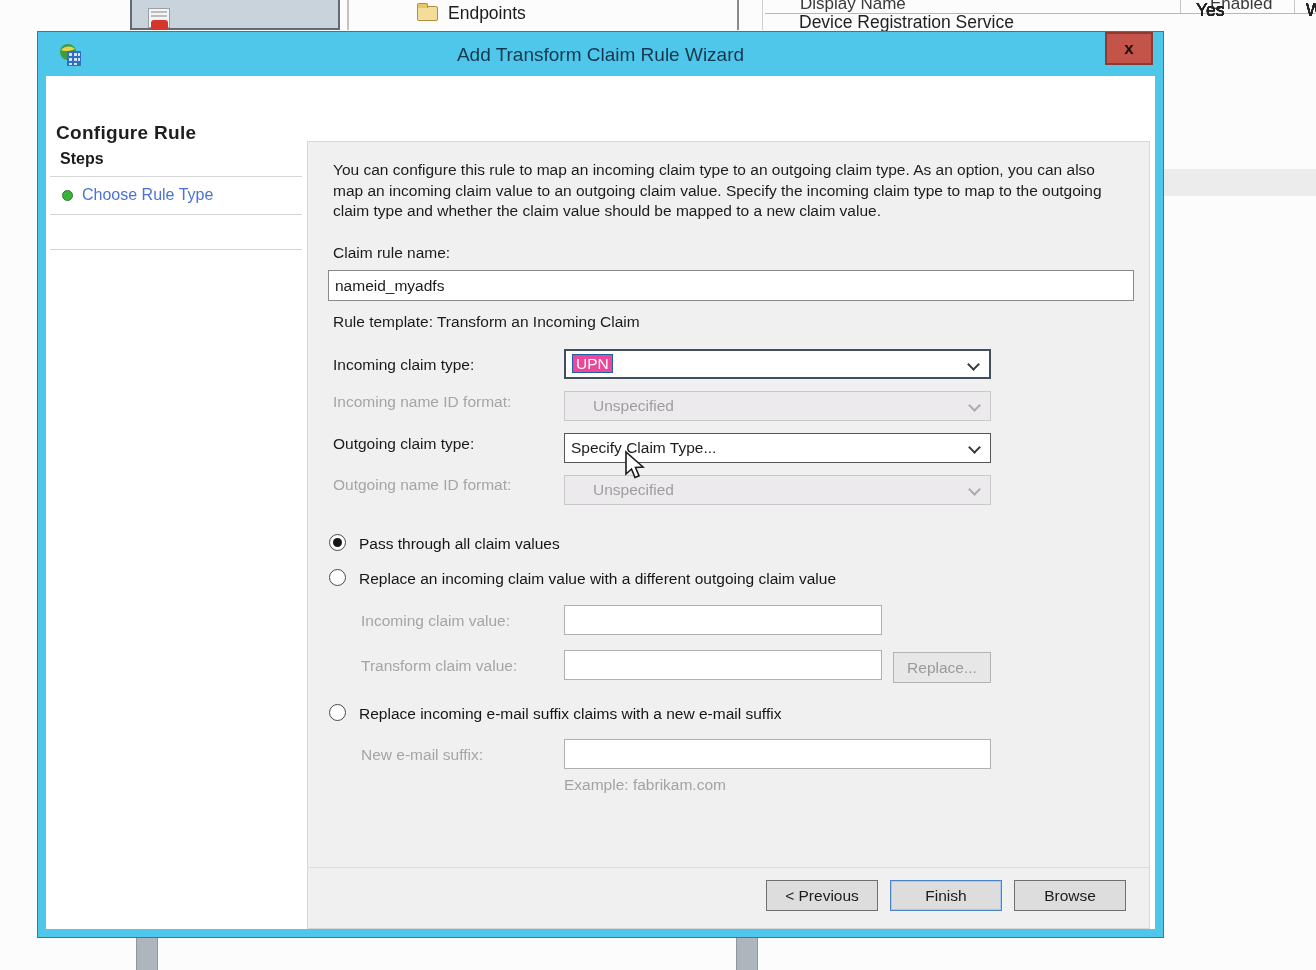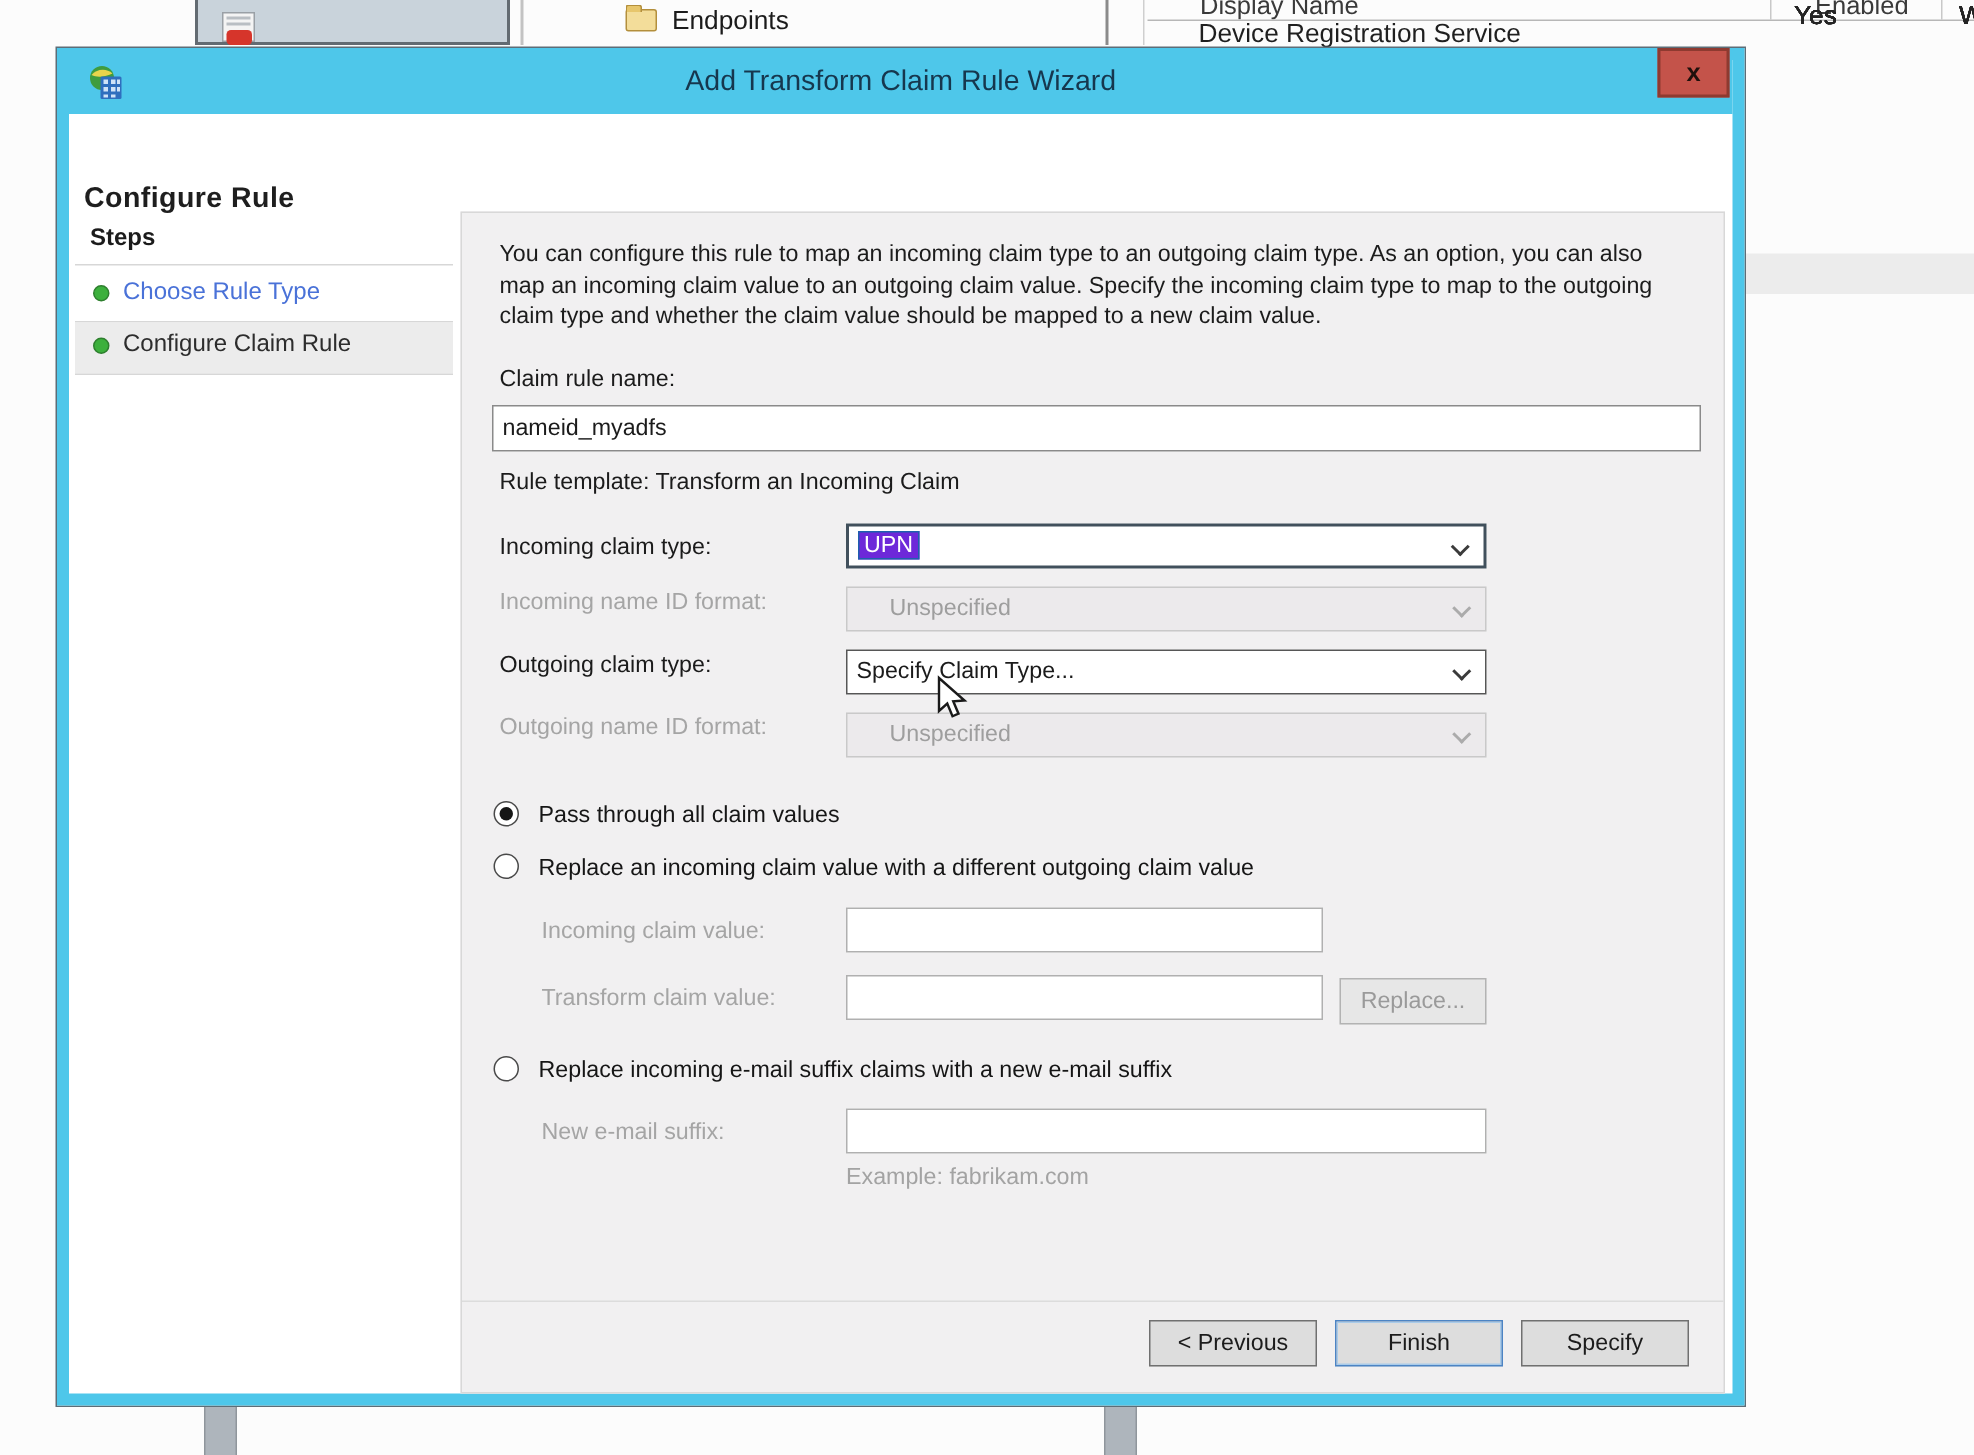--- a/index.html
+++ b/index.html
@@ -75,21 +75,21 @@
   .txtinput.dis { border:1px solid #b0b0b0; }
 
   .combo { position:absolute; left:256px; width:427px; height:30px; background:#fff;
     font-size:15.5px; line-height:28px; padding-left:6px; color:#1b1b1b; }
   .combo .chev { position:absolute; right:11px; top:9px; width:9px; height:9px;
     border-right:2px solid #3b3b3b; border-bottom:2px solid #3b3b3b; transform:rotate(45deg); }
   .combo-focus { border:2px solid #41505c; line-height:26px; }
   .combo-active { border:1px solid #565656; }
   .combo-dis { border:1px solid #c9c9c9; background:#eceaec; color:#9e9e9e;padding-left:28px; }
   .combo-dis .chev { border-color:#ababab; }
-  .sel-hl { background:#6d28d9; color:#fff; border:1px solid #1f5fae; padding:0 3px; }
+  .sel-hl { background:#ec4899; color:#fff; border:1px solid #1f5fae; padding:0 3px; }
 
   .radio { position:absolute; width:17px; height:17px; border-radius:50%;
     border:1px solid #494949; background:#fff; }
   .radio .dot { position:absolute; left:3px; top:3px; width:9px; height:9px;
     border-radius:50%; background:#161616; }
   .rlabel { position:absolute; font-size:15.5px; color:#161616; }
 
   .btn { position:absolute; height:31px; background:#dddddd; border:1px solid #707070;
     font-family:"Liberation Sans",sans-serif; font-size:15.5px; color:#1c1c1c; text-align:center; line-height:29px; }
   .btn-default { border:1px solid #4c84c4; box-shadow:inset 0 0 0 1px #a9cbe9; }
@@ -183,24 +183,20 @@
 
     <div class="dlg-heading">Configure Rule</div>
 
     <div class="steps-header">Steps</div>
     <div class="side-sep" style="top:136px;"></div>
     <div class="step-item step-link" style="top:140px;">
       <span class="bullet"></span>
       <span class="lbl">Choose Rule Type</span>
     </div>
     <div class="side-sep" style="top:174px;"></div>
-    <div class="step-item step-current" style="top:175px; height:34px;">
-      <span class="bullet"></span>
-      <span class="lbl">Configure Claim Rule</span>
-    </div>
     <div class="side-sep" style="top:209px;"></div>
 
     <div class="panel">
 
       <div class="intro">You can configure this rule to map an incoming claim type to an outgoing claim type. As an option, you can also map an incoming claim value to an outgoing claim value. Specify the incoming claim type to map to the outgoing claim type and whether the claim value should be mapped to a new claim value.</div>
 
       <div class="lab" style="left:25px; top:102px;">Claim rule name:</div>
       <input class="txtinput" style="left: 20px; top: 128px; width: 806px;" type="text" value="nameid_myadfs">
 
       <div class="lab" style="left:25px; top:171px;">Rule template: Transform an Incoming Claim</div>
@@ -247,20 +243,20 @@
       <span class="radio" style="left:21px; top:562px;"></span>
       <div class="rlabel" style="left:51px; top:563px;">Replace incoming e-mail suffix claims with a new e-mail suffix</div>
 
       <div class="lab-dis" style="left:53px; top:604px;">New e-mail suffix:</div>
       <input class="txtinput dis" style="left: 256px; top: 597px; width: 427px; height: 30px;" type="text">
       <div class="example">Example: fabrikam.com</div>
 
       <div class="panel-sep"></div>
       <button class="btn" style="left:458px; top:738px; width:112px;">&lt; Previous</button>
       <button class="btn btn-default" style="left:582px; top:738px; width:112px;">Finish</button>
-      <button class="btn" style="left:706px; top:738px; width:112px;">Specify</button>
+      <button class="btn" style="left:706px; top:738px; width:112px;">Browse</button>
     </div>
   </div>
 
   <svg class="cursor" viewBox="0 0 26 30">
     <path d="M6 2 L6 24 L11.5 19 L15 27.5 L19 25.8 L15.5 17.5 L23 17 Z" fill="#ffffff" stroke="#1a1a1a" stroke-width="1.6"></path>
   </svg>
 </div>
 
 </body></html>

